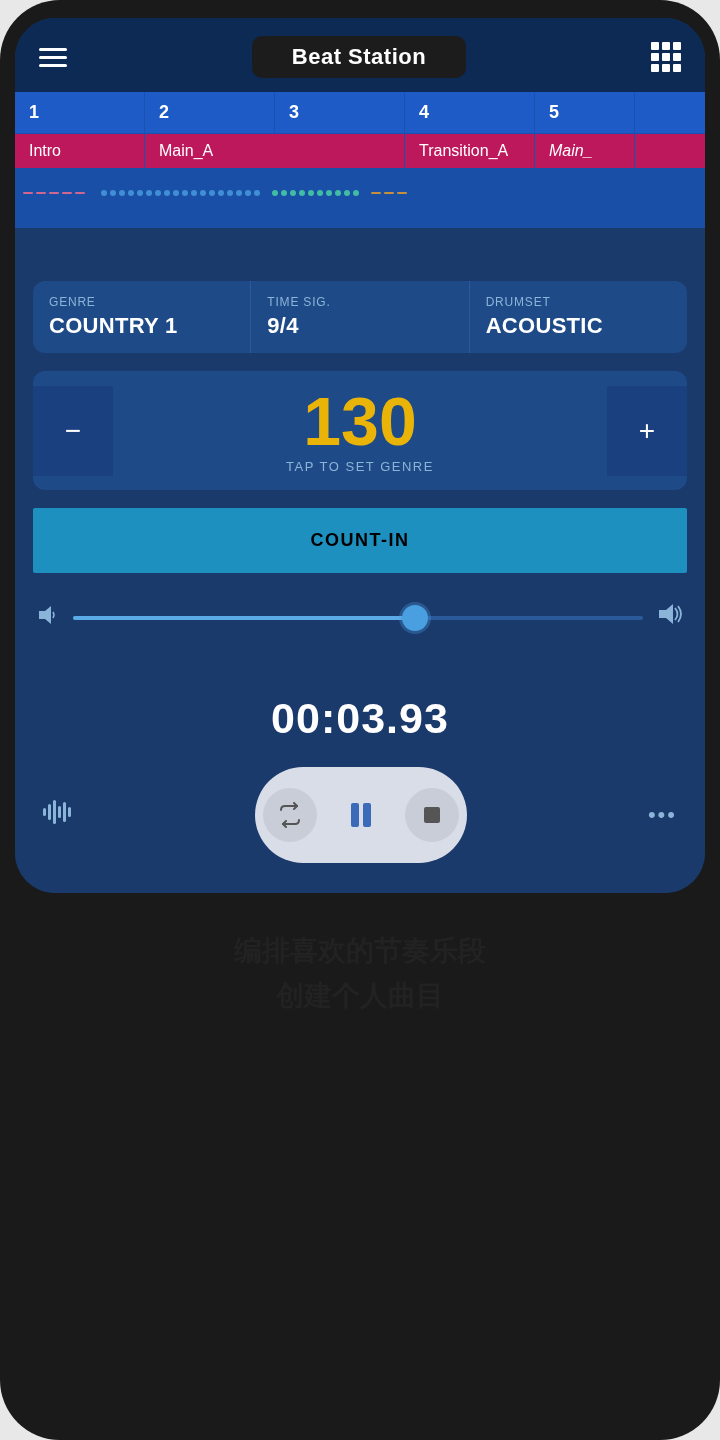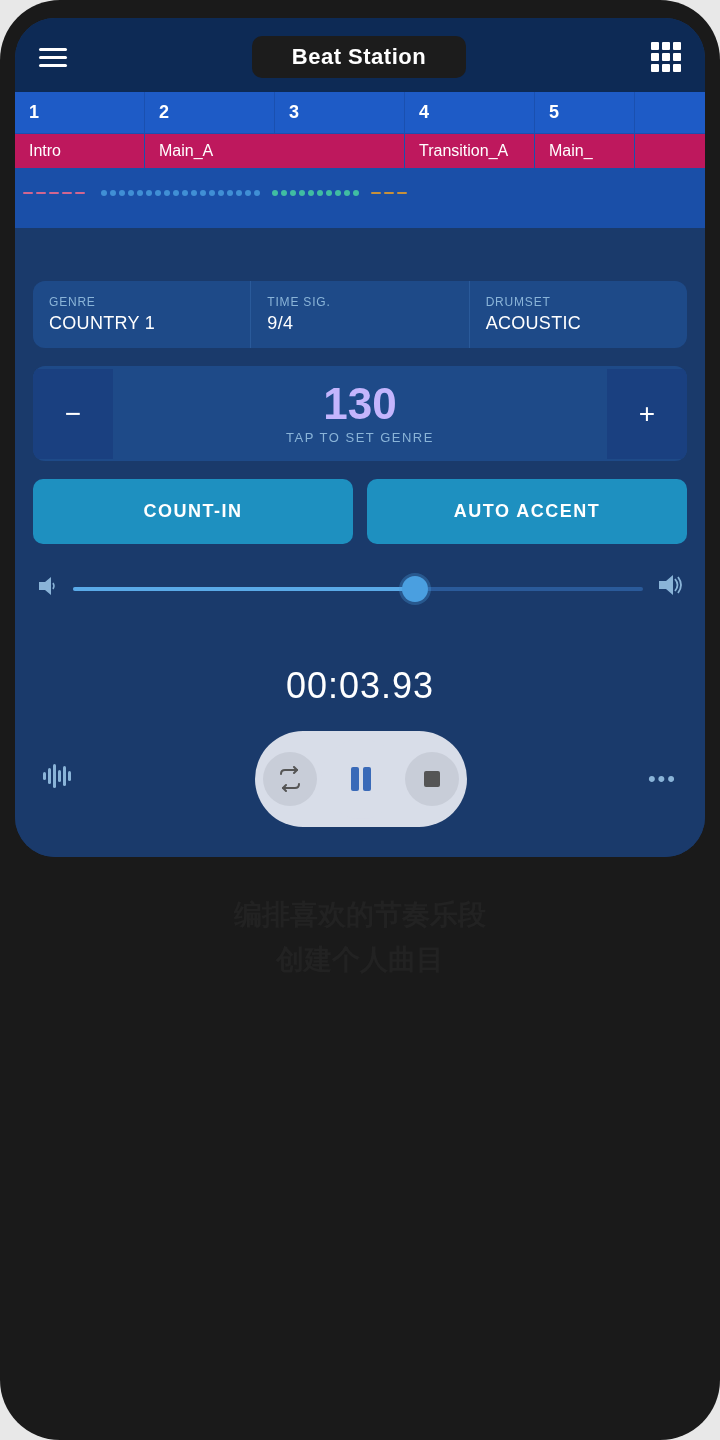--- a/index.html
+++ b/index.html
@@ -102,21 +102,21 @@
     }
     .track-name {
       flex: 0 0 130px;
       padding: 8px 14px;
       color: white;
       font-size: 16px;
       font-weight: 500;
       border-right: 1px solid #1a50b0;
     }
     .track-name.wide { flex: 0 0 260px; }
-    .track-name:last-child { flex: 0 0 100px; overflow: hidden; }
+    .track-name:last-child { flex: 0 0 100px; overflow: hidden; font-style: italic; }
     .track-patterns {
       height: 60px;
       background: #1a4fa8;
       position: relative;
       overflow: hidden;
     }
     
     .main-content {
       background: #1a3a6b;
       padding: 18px 18px 0 18px;
@@ -141,22 +141,22 @@
     .setting-label {
       color: #8ab4d8;
       font-size: 12px;
       font-weight: 500;
       letter-spacing: 0.8px;
       text-transform: uppercase;
       margin-bottom: 4px;
     }
     .setting-value {
       color: white;
-      font-size: 18px;
-      font-weight: 400;
+      font-size: 22px;
+      font-weight: 700;
       letter-spacing: 0.3px;
     }
     
     .tempo-section {
       background: #1e4a88;
       border-radius: 12px;
       display: flex;
       align-items: center;
       margin-bottom: 18px;
       overflow: hidden;
@@ -177,22 +177,22 @@
     .tempo-center {
       flex: 1;
       display: flex;
       flex-direction: column;
       align-items: center;
       justify-content: center;
       padding: 16px 0;
       cursor: pointer;
     }
     .tempo-number {
-      color: #c4b5fd;
-      font-size: 44px;
+      color: #eab308;
+      font-size: 68px;
       font-weight: 700;
       line-height: 1;
       text-align: center;
     }
     .tempo-label {
       color: #8ab4d8;
       font-size: 13px;
       font-weight: 500;
       letter-spacing: 1.5px;
       margin-top: 4px;
@@ -201,22 +201,22 @@
     .action-buttons {
       display: flex;
       gap: 14px;
       margin-bottom: 28px;
     }
     .action-btn {
       flex: 1;
       padding: 22px 0;
       background: #1e90c0;
       border: none;
-      border-radius: 10px;
-      color: #ffffff;
+      border-radius: 2px;
+      color: #000000;
       font-size: 18px;
       font-weight: 700;
       letter-spacing: 1.5px;
       cursor: pointer;
     }
     
     .volume-section {
       display: flex;
       align-items: center;
       gap: 14px;
@@ -259,22 +259,22 @@
       box-shadow: 0 0 0 3px rgba(74,159,224,0.3);
     }
     
     .time-display {
       text-align: center;
       margin-bottom: 24px;
       margin-top: 60px;
     }
     .time-value {
       color: white;
-      font-size: 36px;
-      font-weight: 400;
+      font-size: 43px;
+      font-weight: 700;
       letter-spacing: 1px;
     }
     
     .player-controls {
       display: flex;
       align-items: center;
       justify-content: space-between;
       padding: 0 10px 30px 10px;
     }
     .waveform-icon {
@@ -487,21 +487,20 @@
           <span class="tempo-number">130</span>
           <span class="tempo-label">TAP TO SET GENRE</span>
         </div>
         <div class="tempo-btn">
           <span>+</span>
         </div>
       </div>
 
       <div class="action-buttons">
         <button class="action-btn">COUNT-IN</button>
-        <button class="action-btn">AUTO ACCENT</button>
       </div>
 
       <div class="volume-section">
         <div class="volume-icon-low">
           <svg width="22" height="22" viewBox="0 0 22 22" fill="none">
             <polygon points="2,7 8,7 14,2 14,20 8,15 2,15" fill="#8ab4d8"></polygon>
             <path d="M16 8 Q18 11 16 14" stroke="#8ab4d8" stroke-width="1.5" fill="none"></path>
           </svg>
         </div>
         <div class="slider-track">

